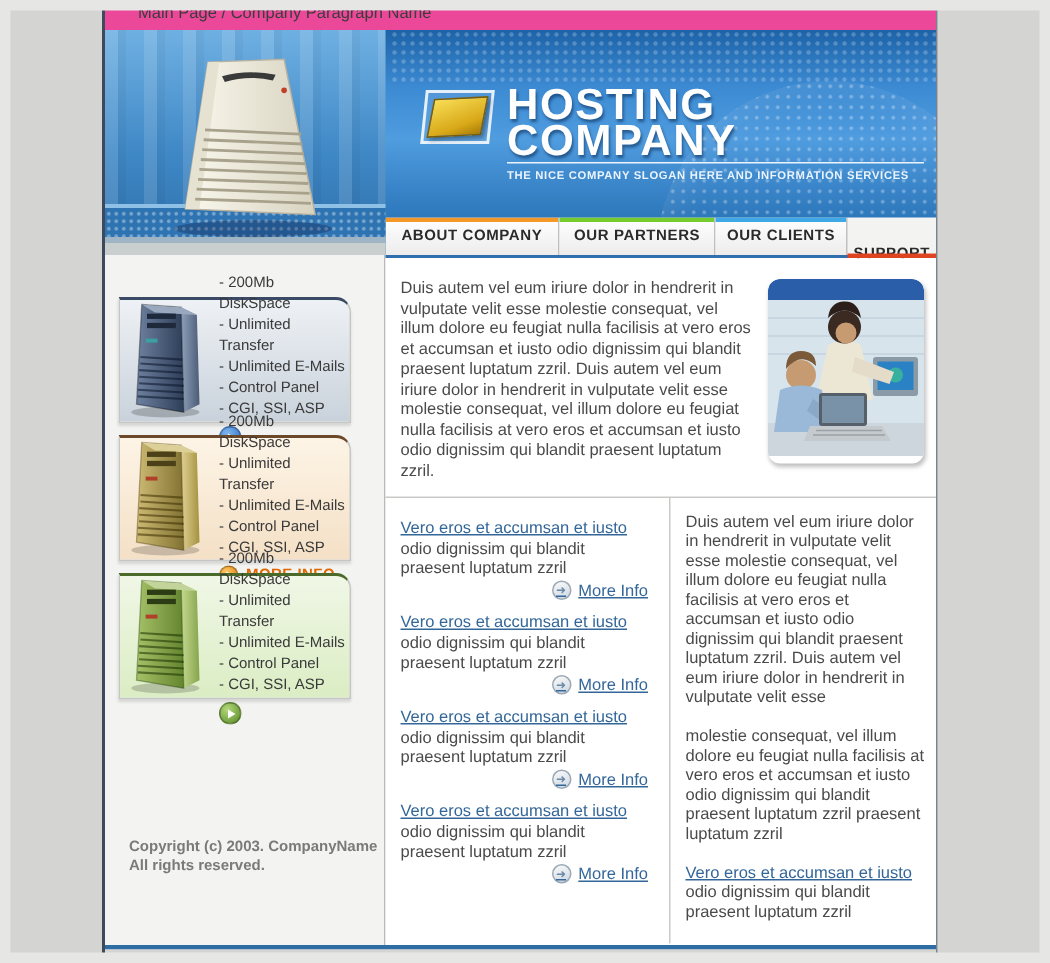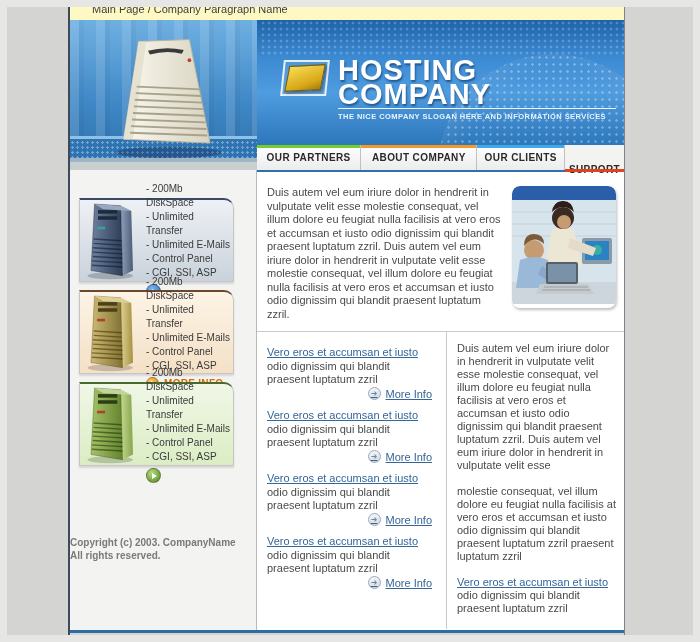--- a/index.html
+++ b/index.html
@@ -5,21 +5,21 @@
   * { margin:0; padding:0; box-sizing:border-box; }
   html,body { background:#e9e9e7; }
   body { font-family:"Liberation Sans","DejaVu Sans",sans-serif; }
   .canvas { position:relative; width:700px; height:642px; background:#d4d4d2;
             border:7px solid #e6e6e4; overflow:hidden; }
   .page { position:absolute; left:61px; top:-7px; width:557px; height:642px;
           background:#f3f3f1; border-left:2px solid #3c4a5c; border-right:1px solid #78828c;
           display:flex; flex-direction:column; }
 
   
-  .top-bar { height:20px; background:#fef9c3; color:#3c3c3c; font-size:11px;
+  .top-bar { height:20px; background:#ec4899; color:#3c3c3c; font-size:11px;
              line-height:19px; padding-left:22px; flex:0 0 auto; }
 
   
   .header { position:relative; height:125px; flex:0 0 auto; overflow:visible; z-index:3;
             background:linear-gradient(180deg,#1d63a8 0%,#3c8ad2 30%,#4f9cdf 58%,#2d77bb 100%); }
   .pix { position:absolute; top:0; left:190px; right:0; height:36px; opacity:.8;
          background:radial-gradient(rgba(255,255,255,.28) 1.2px,transparent 1.7px) 0 0/6px 6px; }
   .globe { position:absolute; top:34px; right:-44px; width:230px; height:230px; border-radius:50%;
            background:radial-gradient(rgba(255,255,255,.30) 1px,transparent 1.5px) 0 0/7px 7px;
            box-shadow:inset 0 0 30px rgba(255,255,255,.12); }
@@ -79,21 +79,21 @@
   .features { list-style:none; font-size:10px; color:#3a3a3a; line-height:14px; }
   .plan-action { margin-top:4px; display:flex; align-items:center; gap:5px; }
   .plan-arrow { width:15px; height:15px; border-radius:50%; border:1px solid rgba(0,0,0,.25);
                 display:inline-flex; align-items:center; justify-content:center; cursor:pointer; }
   .pa-blue  { background:radial-gradient(circle at 35% 30%,#7fb6f0,#2a6cc0); }
   .pa-green { background:radial-gradient(circle at 35% 30%,#b2d87a,#5a8a28); }
   .pa-gold  { width:13px; height:13px; background:radial-gradient(circle at 35% 30%,#ffc864,#d87808); }
   .tri { width:0; height:0; border-left:5px solid #fff; border-top:3px solid transparent; border-bottom:3px solid transparent; margin-left:2px; }
   .plan-more { display:inline-flex; align-items:center; gap:5px; text-decoration:none; cursor:pointer; }
   .plan-more .mlabel { color:#e06600; font-size:10px; font-weight:bold; letter-spacing:.3px; }
-  .copyright { margin-top:62px; padding-left:0; font-size:10px; font-weight:bold;
+  .copyright { margin-top:84px; padding-left:16px; font-size:10px; font-weight:bold;
                color:#7a7a78; line-height:13px; }
 
   
   .content { flex:1; background:#fff; border-top:2px solid #2f6fae; display:flex; flex-direction:column; }
   .intro { padding:14px 8px 0 10px; display:flow-root; }
   .photo { float:right; margin:0 0 6px 8px; border-radius:8px; overflow:hidden;
            box-shadow:1px 2px 3px rgba(0,0,0,.25); }
   .intro-text { font-size:11px; line-height:13.5px; color:#4a4a4a; max-width:248px; }
   .more-information { display:inline-flex; align-items:center; gap:6px; margin:10px 0 0 10px;
            font-size:11px; color:#336699; text-decoration:underline; cursor:pointer; }
@@ -191,27 +191,27 @@
             <path d="M50,100 L130,103"></path>
               <path d="M49,107 L131,110"></path>
           </g>
         </svg>
       </div>
     </div>
 
     <div class="tab-row">
       <div class="tab-spacer"></div>
       <nav class="tabs">
+        <a class="tab t0 tw0">
+            <span class="strip"></span>
+            <span class="tlabel">ABOUT COMPANY</span>
+          </a>
         <a class="tab t1 tw1">
             <span class="strip"></span>
             <span class="tlabel">OUR PARTNERS</span>
-          </a>
-        <a class="tab t0 tw0">
-            <span class="strip"></span>
-            <span class="tlabel">ABOUT COMPANY</span>
           </a>
         <a class="tab t2 tw2">
             <span class="strip"></span>
             <span class="tlabel">OUR CLIENTS</span>
           </a>
         <a class="tab t3 tw3">
             <span class="strip"></span>
             <span class="tlabel">SUPPORT</span>
           </a>
       </nav>

